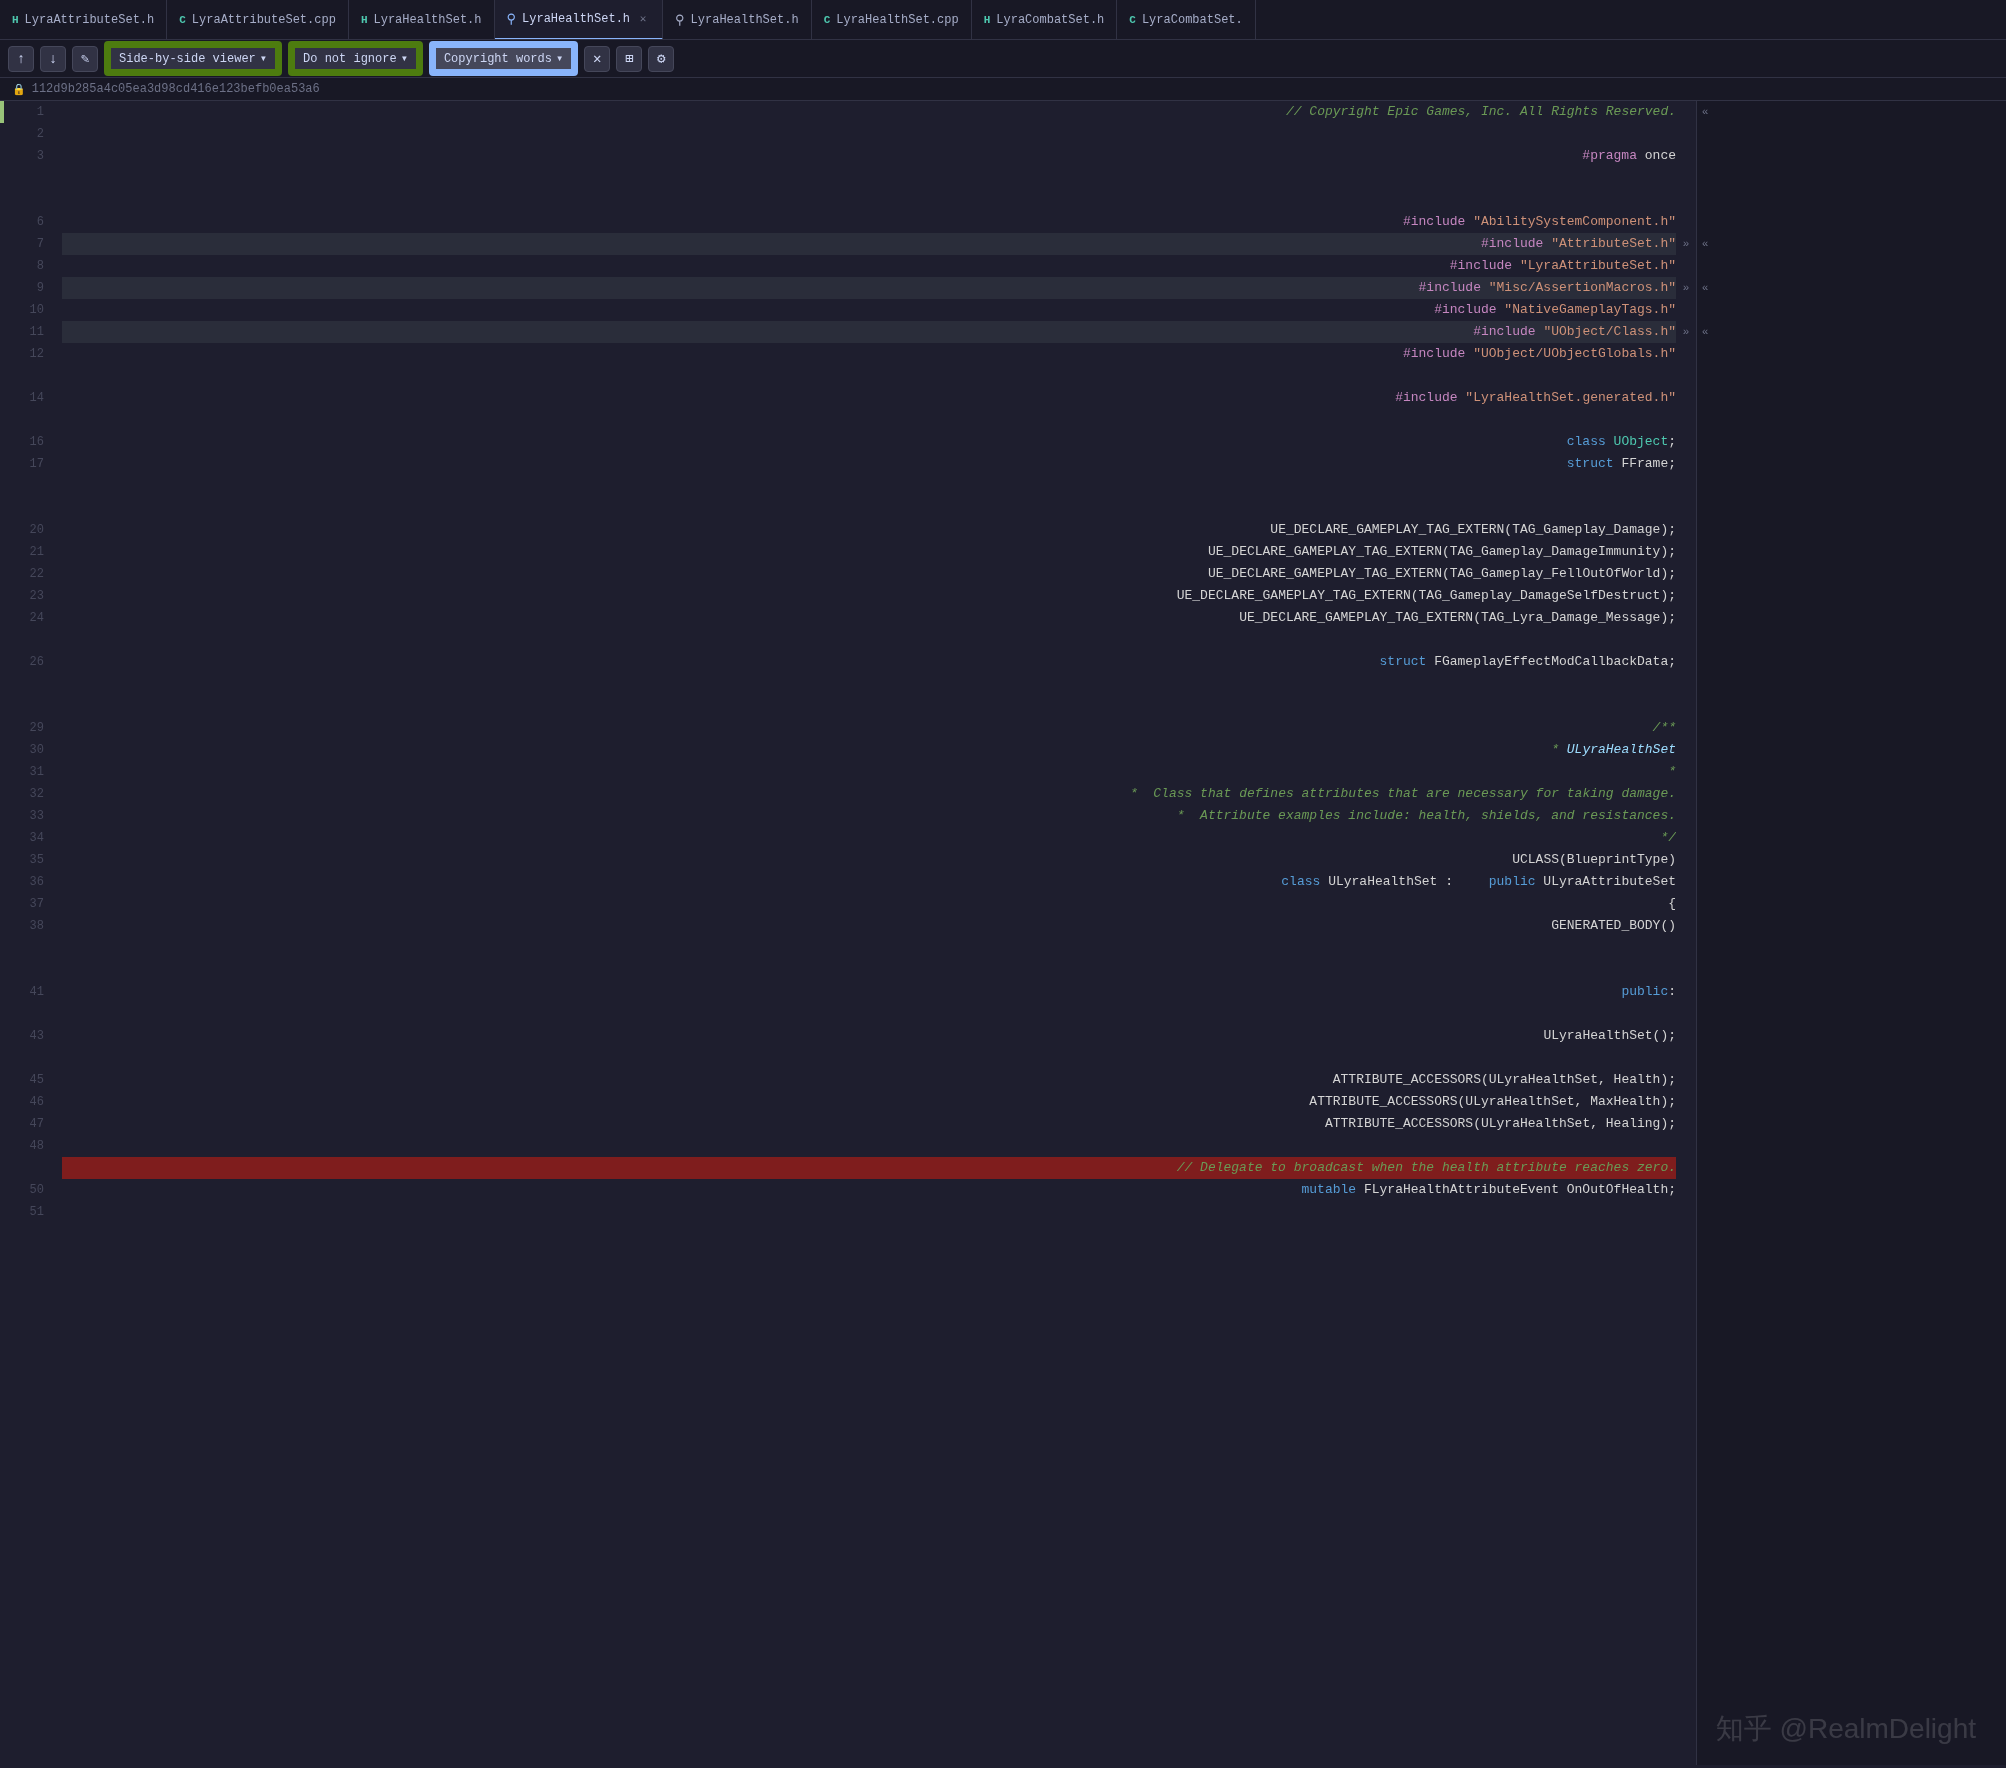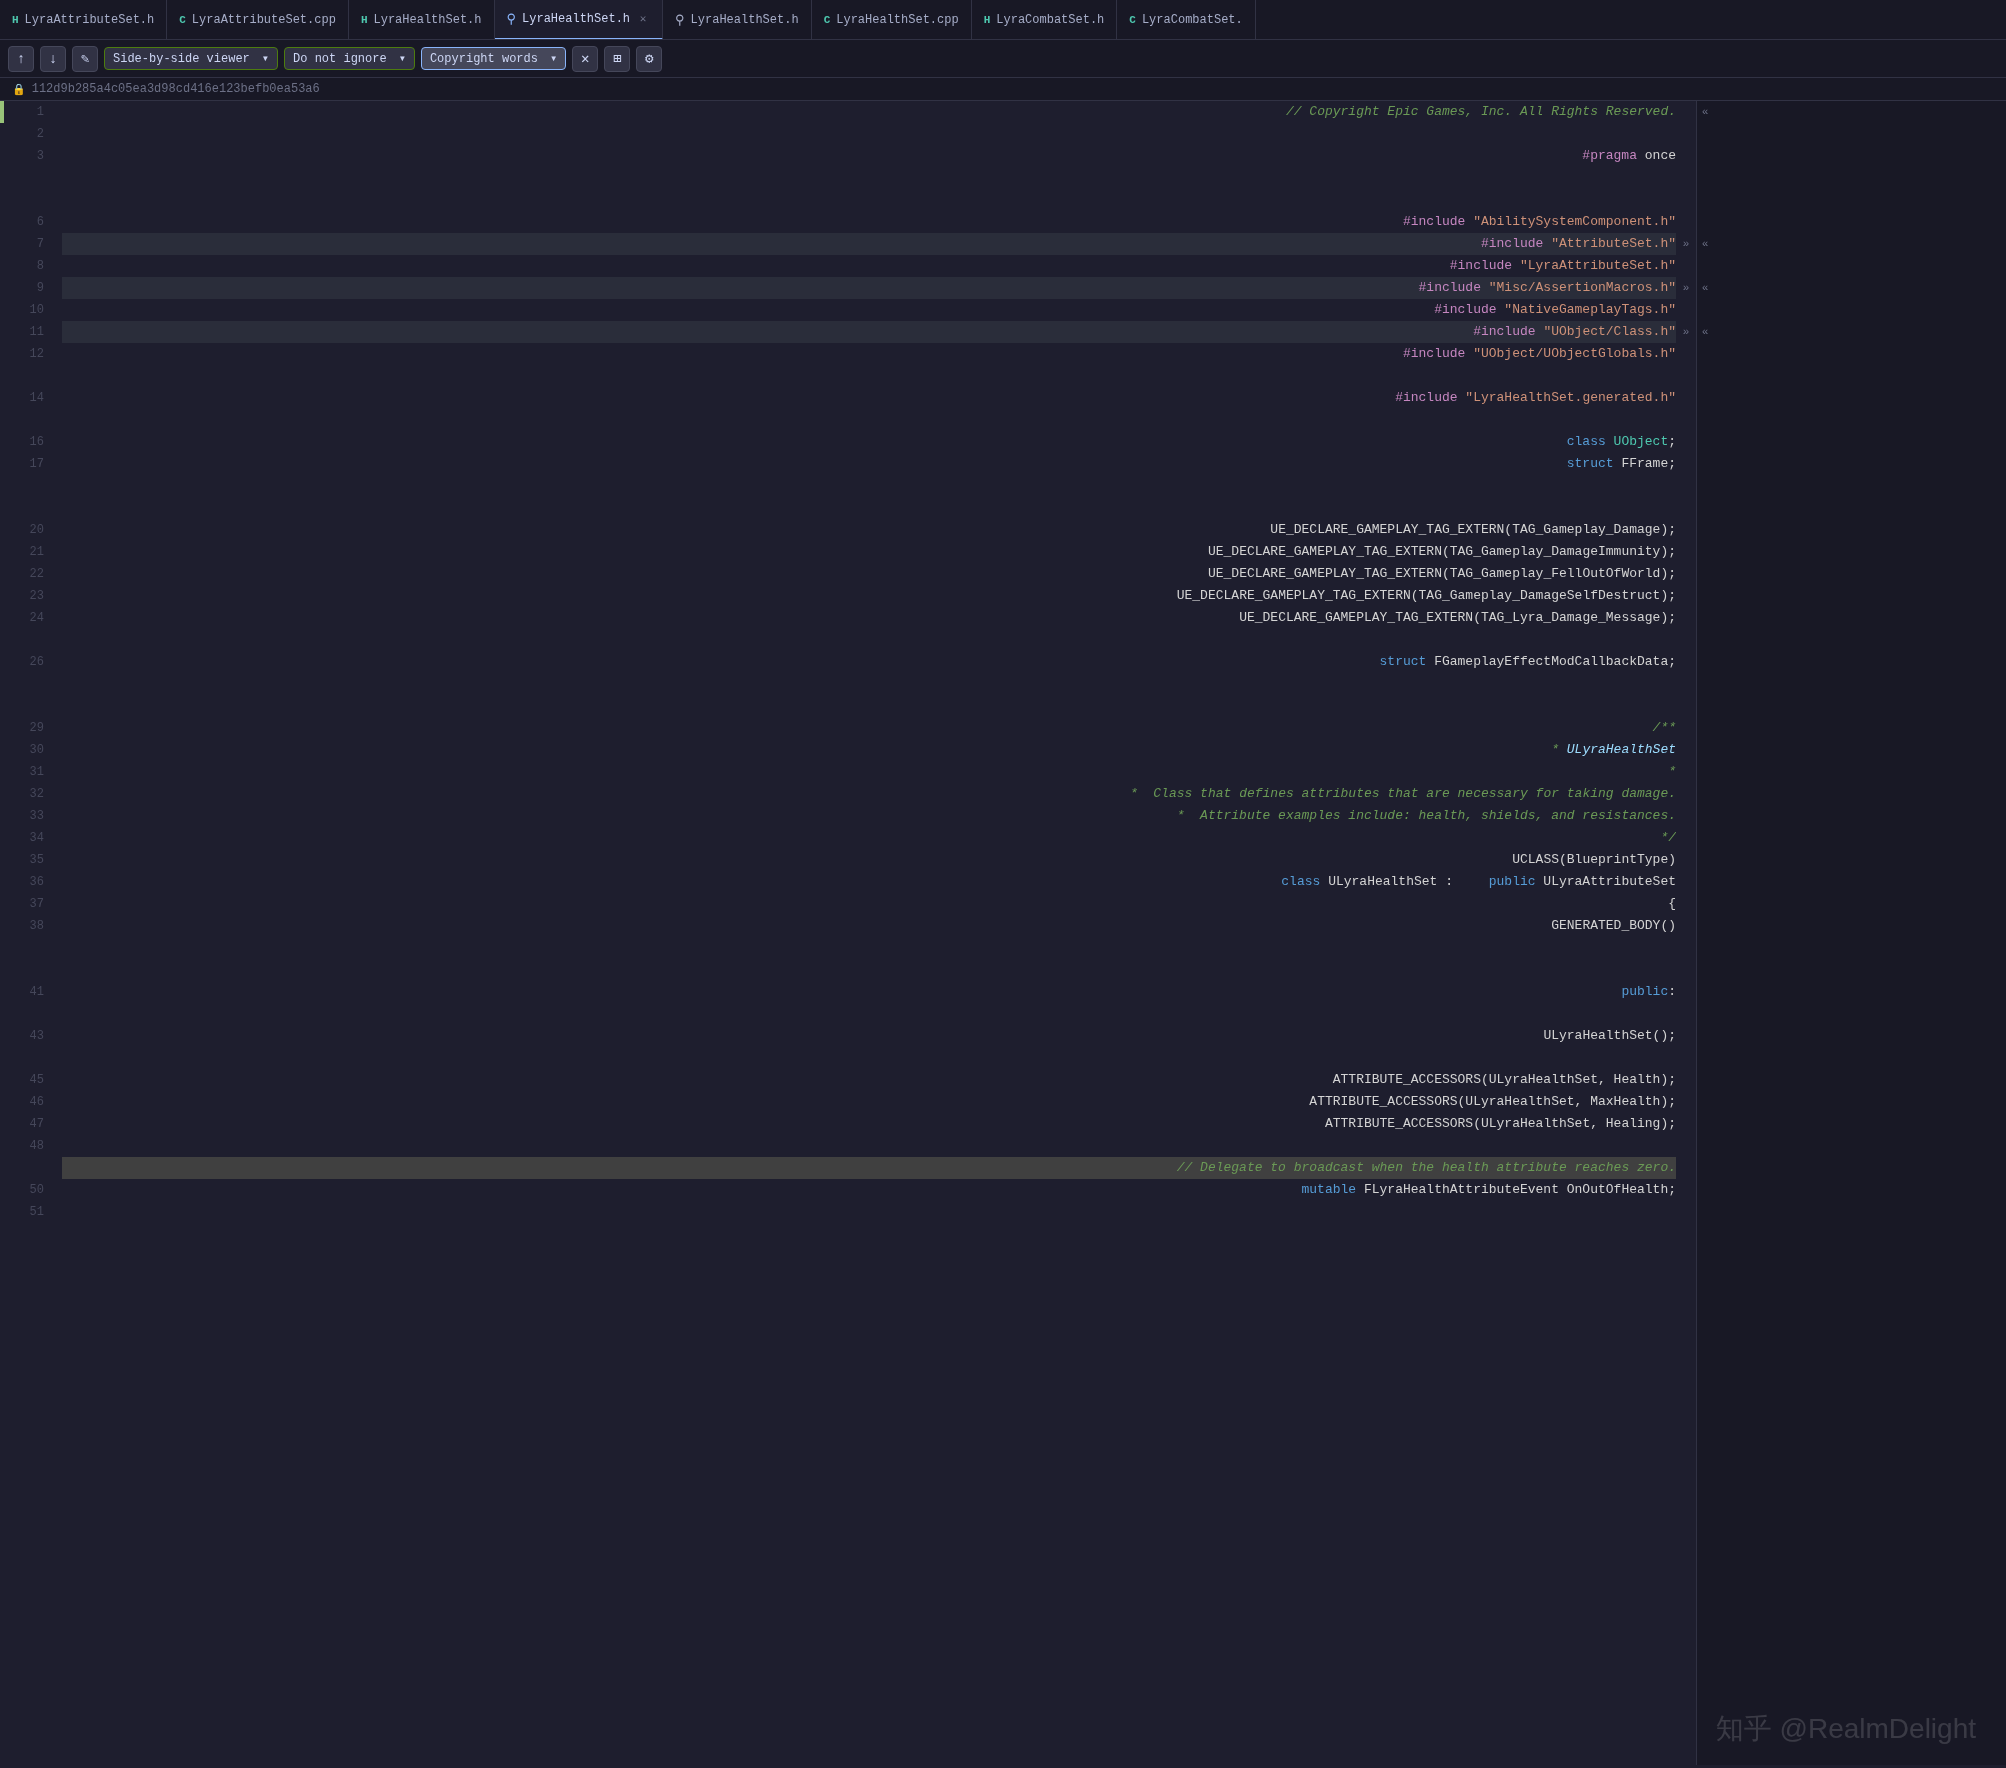--- a/index.html
+++ b/index.html
@@ -58,24 +58,24 @@
       align-items: center;
       background: #181825;
       height: 38px;
       padding: 0 8px;
       gap: 6px;
       border-bottom: 1px solid #313244;
     }
     .toolbar-btn {
       display: flex;
       align-items: center;
-      gap: 12px;
+      gap: 4px;
       padding: 3px 8px;
       background: #313244;
-      border: 1px solid #4d7c0f;
+      border: 7px solid #4d7c0f;
       border-radius: 4px;
       color: #cdd6f4;
       font-size: 12px;
       cursor: pointer;
       white-space: nowrap;
     }
     .toolbar-icon-btn {
       width: 26px;
       height: 26px;
       display: flex;
@@ -439,21 +439,21 @@
         <div class="code-line">&nbsp;</div>
         <div class="code-line">&nbsp;</div>
         <div class="code-line"><span class="c-public">public</span><span class="c-normal">:</span></div>
         <div class="code-line">&nbsp;</div>
         <div class="code-line"><span class="c-normal">    ULyraHealthSet();</span></div>
         <div class="code-line">&nbsp;</div>
         <div class="code-line"><span class="c-normal">    ATTRIBUTE_ACCESSORS(ULyraHealthSet, Health);</span></div>
         <div class="code-line"><span class="c-normal">    ATTRIBUTE_ACCESSORS(ULyraHealthSet, MaxHealth);</span></div>
         <div class="code-line"><span class="c-normal">    ATTRIBUTE_ACCESSORS(ULyraHealthSet, Healing);</span></div>
         <div class="code-line">&nbsp;</div>
-        <div class="code-line" style="background:#404040;"><span style="color:#6a9955;font-style:italic;">    // Delegate to broadcast when the health attribute reaches zero.</span></div>
+        <div class="code-line" style="background:#7f1d1d;"><span style="color:#6a9955;font-style:italic;">    // Delegate to broadcast when the health attribute reaches zero.</span></div>
         <div class="code-line"><span class="c-keyword">    mutable</span> <span class="c-normal">FLyraHealthAttributeEvent OnOutOfHealth;</span></div>
 
       </div>
 
       <div style="width:20px;flex-shrink:0;background:#1e1e2e;">
         <div style="height:22px;"></div>
         <div style="height:22px;"></div>
         <div style="height:22px;"></div>
         <div style="height:22px;"></div>
         <div style="height:22px;"></div>

